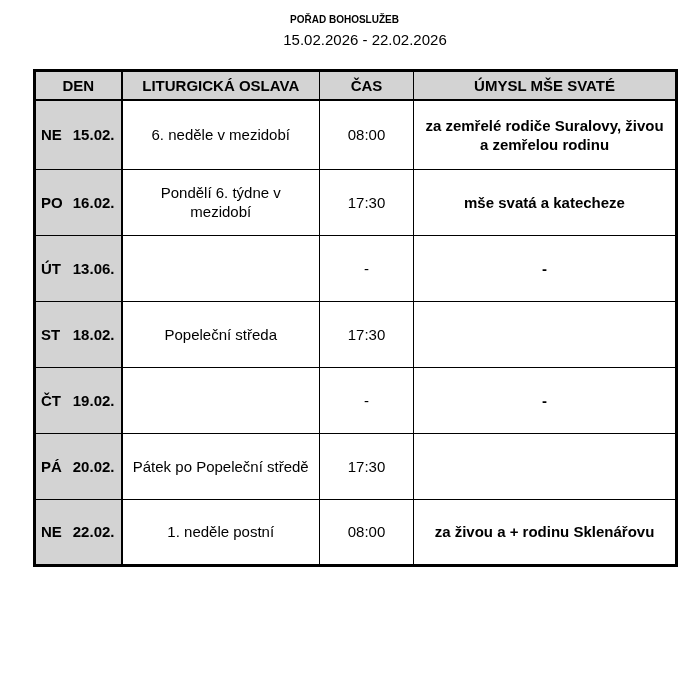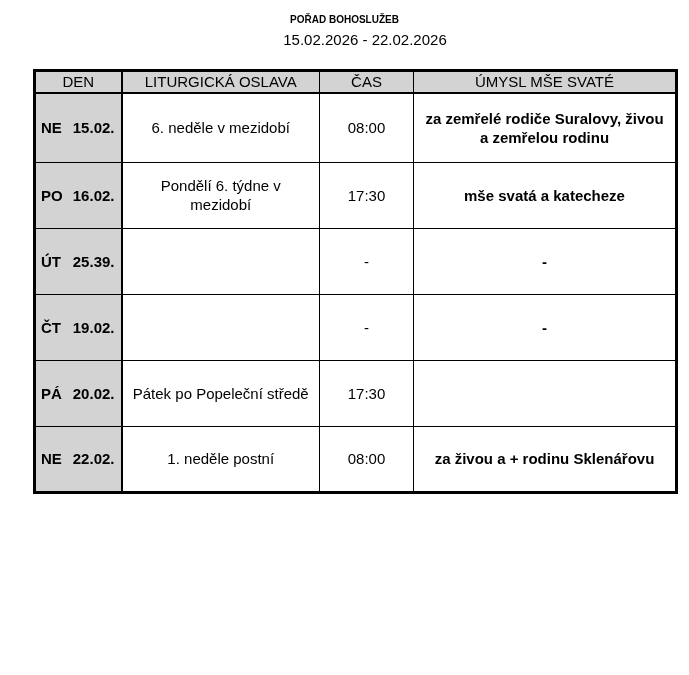--- a/index.html
+++ b/index.html
@@ -20,22 +20,22 @@
     border-collapse: collapse;
     table-layout: fixed;
     width: 642px;
     margin: 19px 0 0 33px;
     border: 3px solid #000000;
   }
   th {
     background: #d3d3d3;
     border: 1px solid #000000;
     border-bottom: 2px solid #000000;
-    font-size: 15px; font-weight: normal;
-    height: 22px; padding: 0 2px;
+    font-size: 15px; font-weight: bold;
+    height: 29px; padding: 0 2px;
     text-align: center; vertical-align: middle;
   }
   th.col-day { border-right: 2px solid #000000; }
   td {
     border: 1px solid #000000;
     font-size: 15px;
     height: 66px;
     padding: 12px 8px;
     text-align: center; vertical-align: middle;
     line-height: 19px;
@@ -96,26 +96,37 @@
         </span>
       </td>
       <td class="celebration-cell">Pondělí 6. týdne v mezidobí</td>
       <td class="time-cell">17:30</td>
       <td class="intention-cell">mše svatá a katecheze</td>
     </tr>
     <tr>
       <td class="day-cell">
         <span class="day-wrap">
           <span>ÚT</span>
-          <span>25.39.</span>
+          <span>13.06.</span>
         </span>
       </td>
       <td class="celebration-cell"></td>
       <td class="time-cell">-</td>
       <td class="intention-cell">-</td>
+    </tr>
+    <tr>
+      <td class="day-cell">
+        <span class="day-wrap">
+          <span>ST</span>
+          <span>18.02.</span>
+        </span>
+      </td>
+      <td class="celebration-cell">Popeleční středa</td>
+      <td class="time-cell">17:30</td>
+      <td class="intention-cell"></td>
     </tr>
     <tr>
       <td class="day-cell">
         <span class="day-wrap">
           <span>ČT</span>
           <span>19.02.</span>
         </span>
       </td>
       <td class="celebration-cell"></td>
       <td class="time-cell">-</td>

